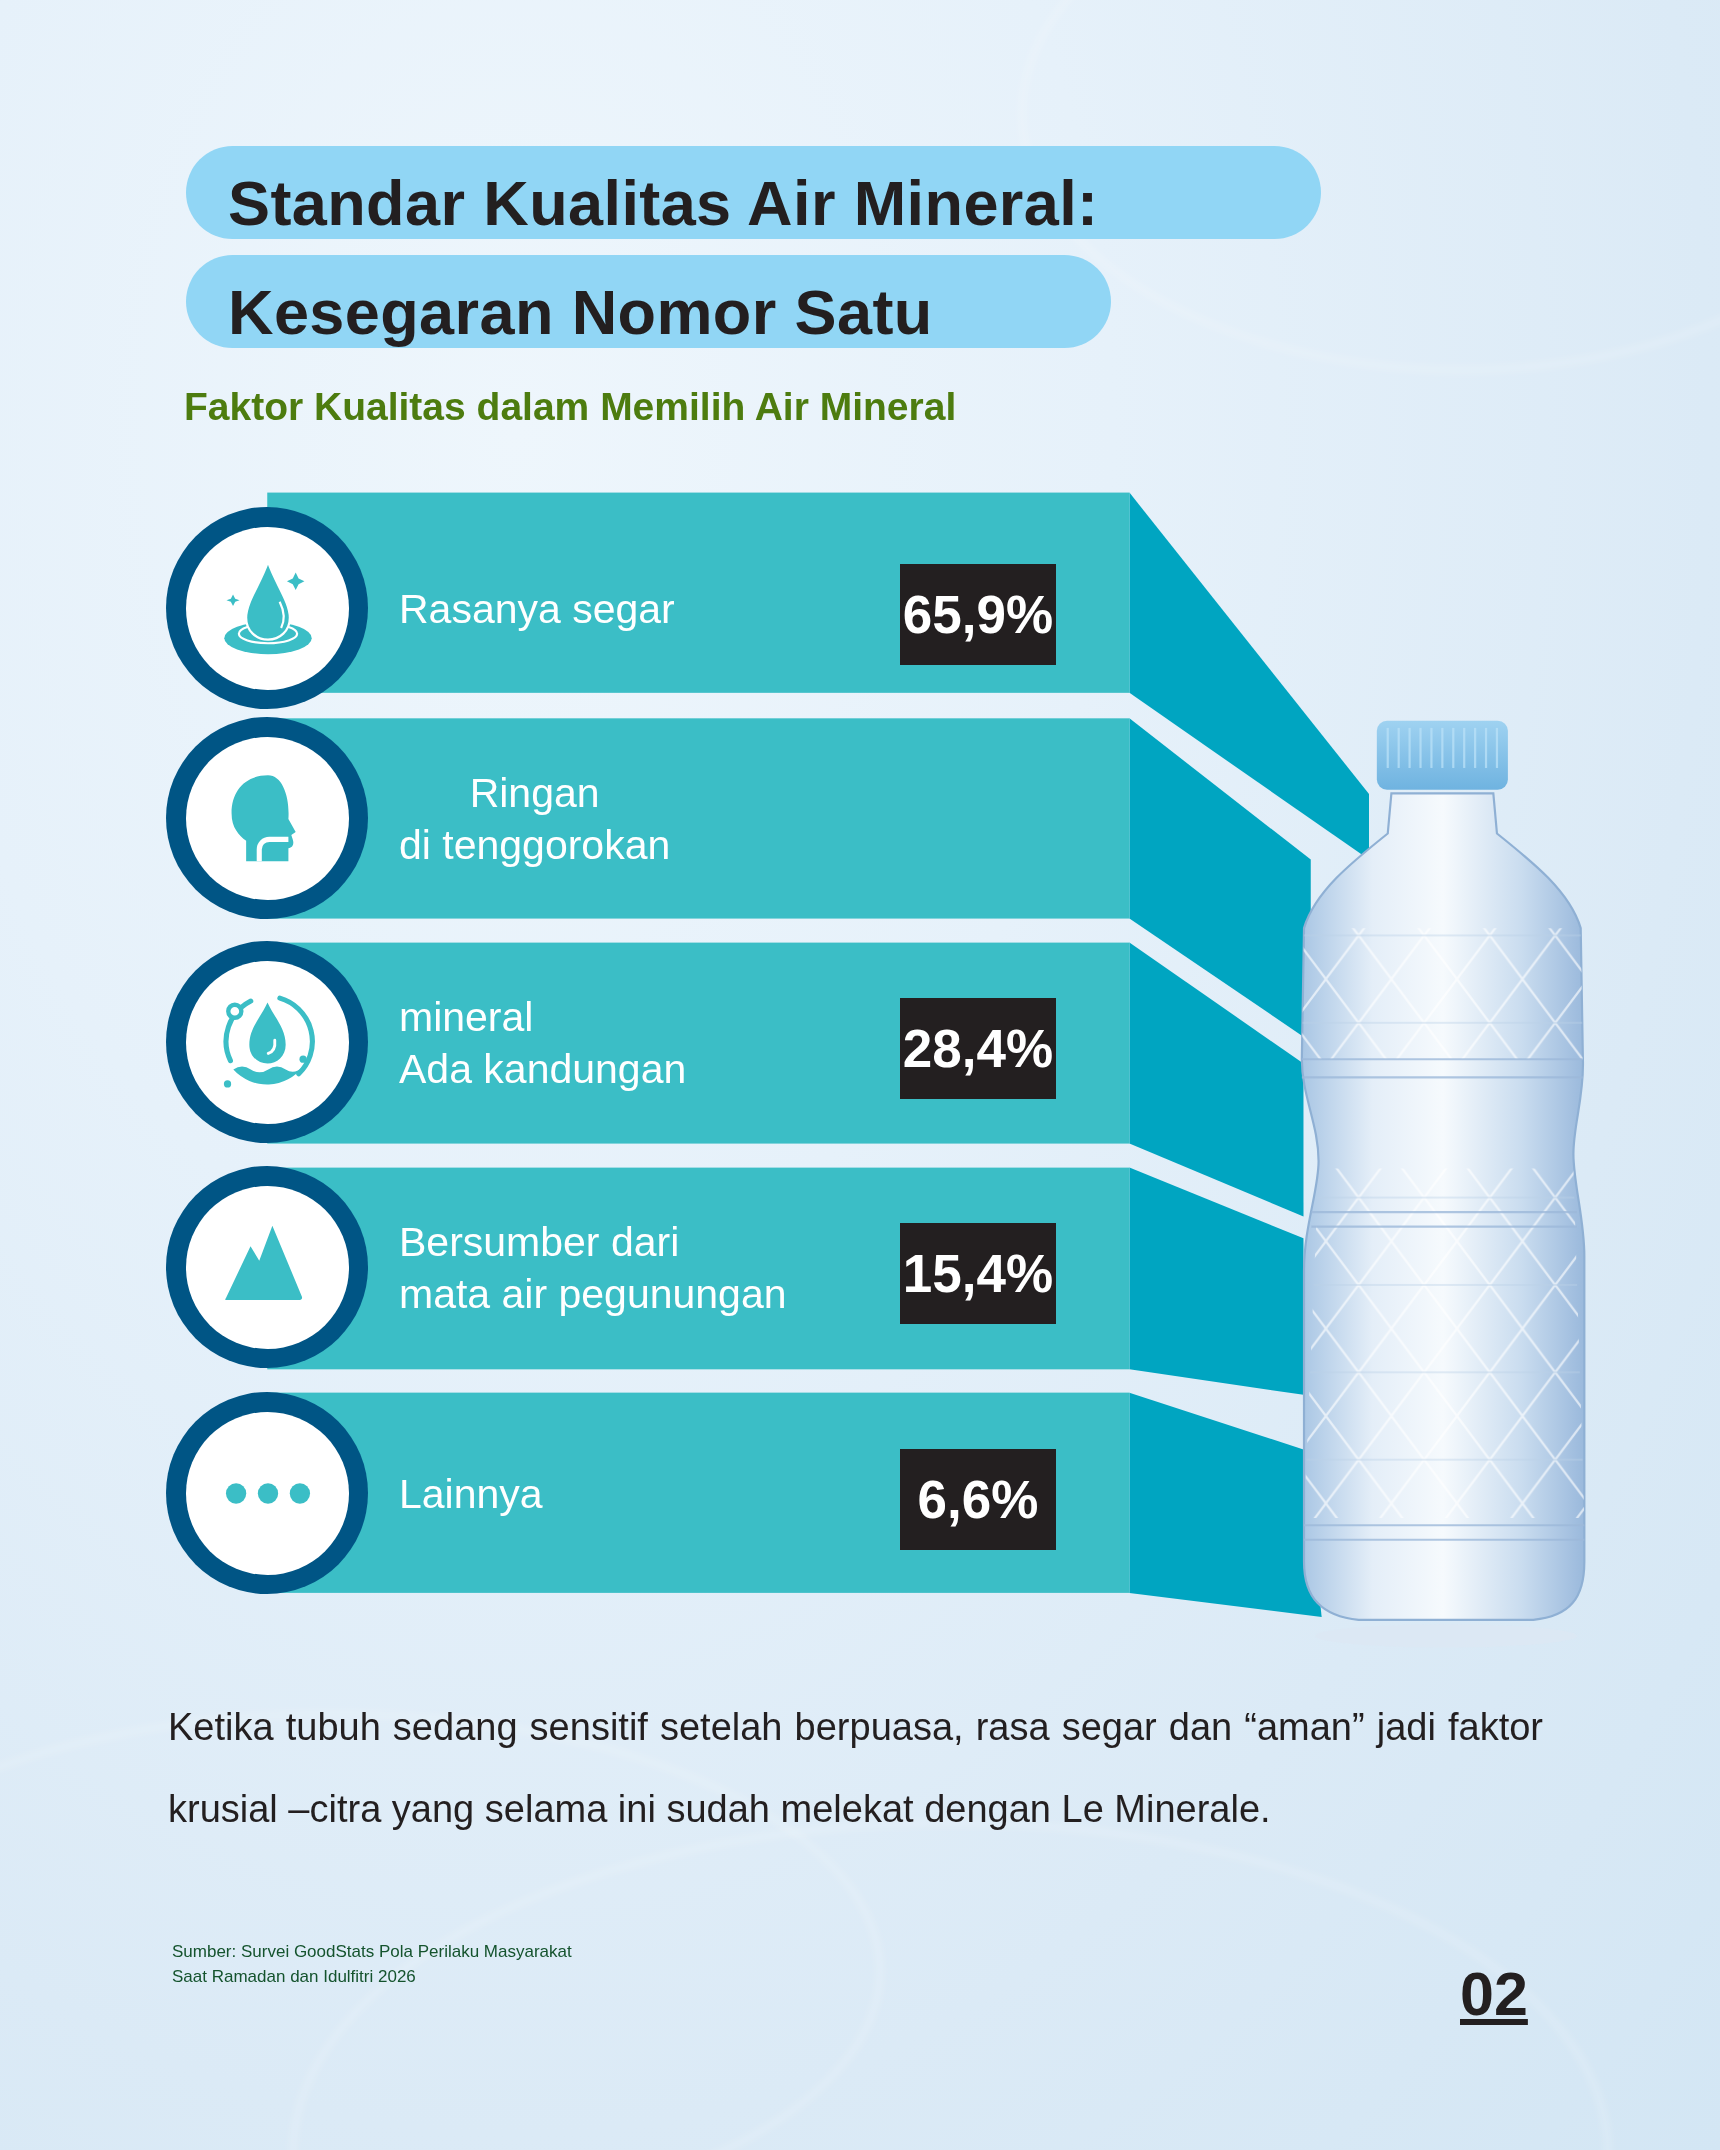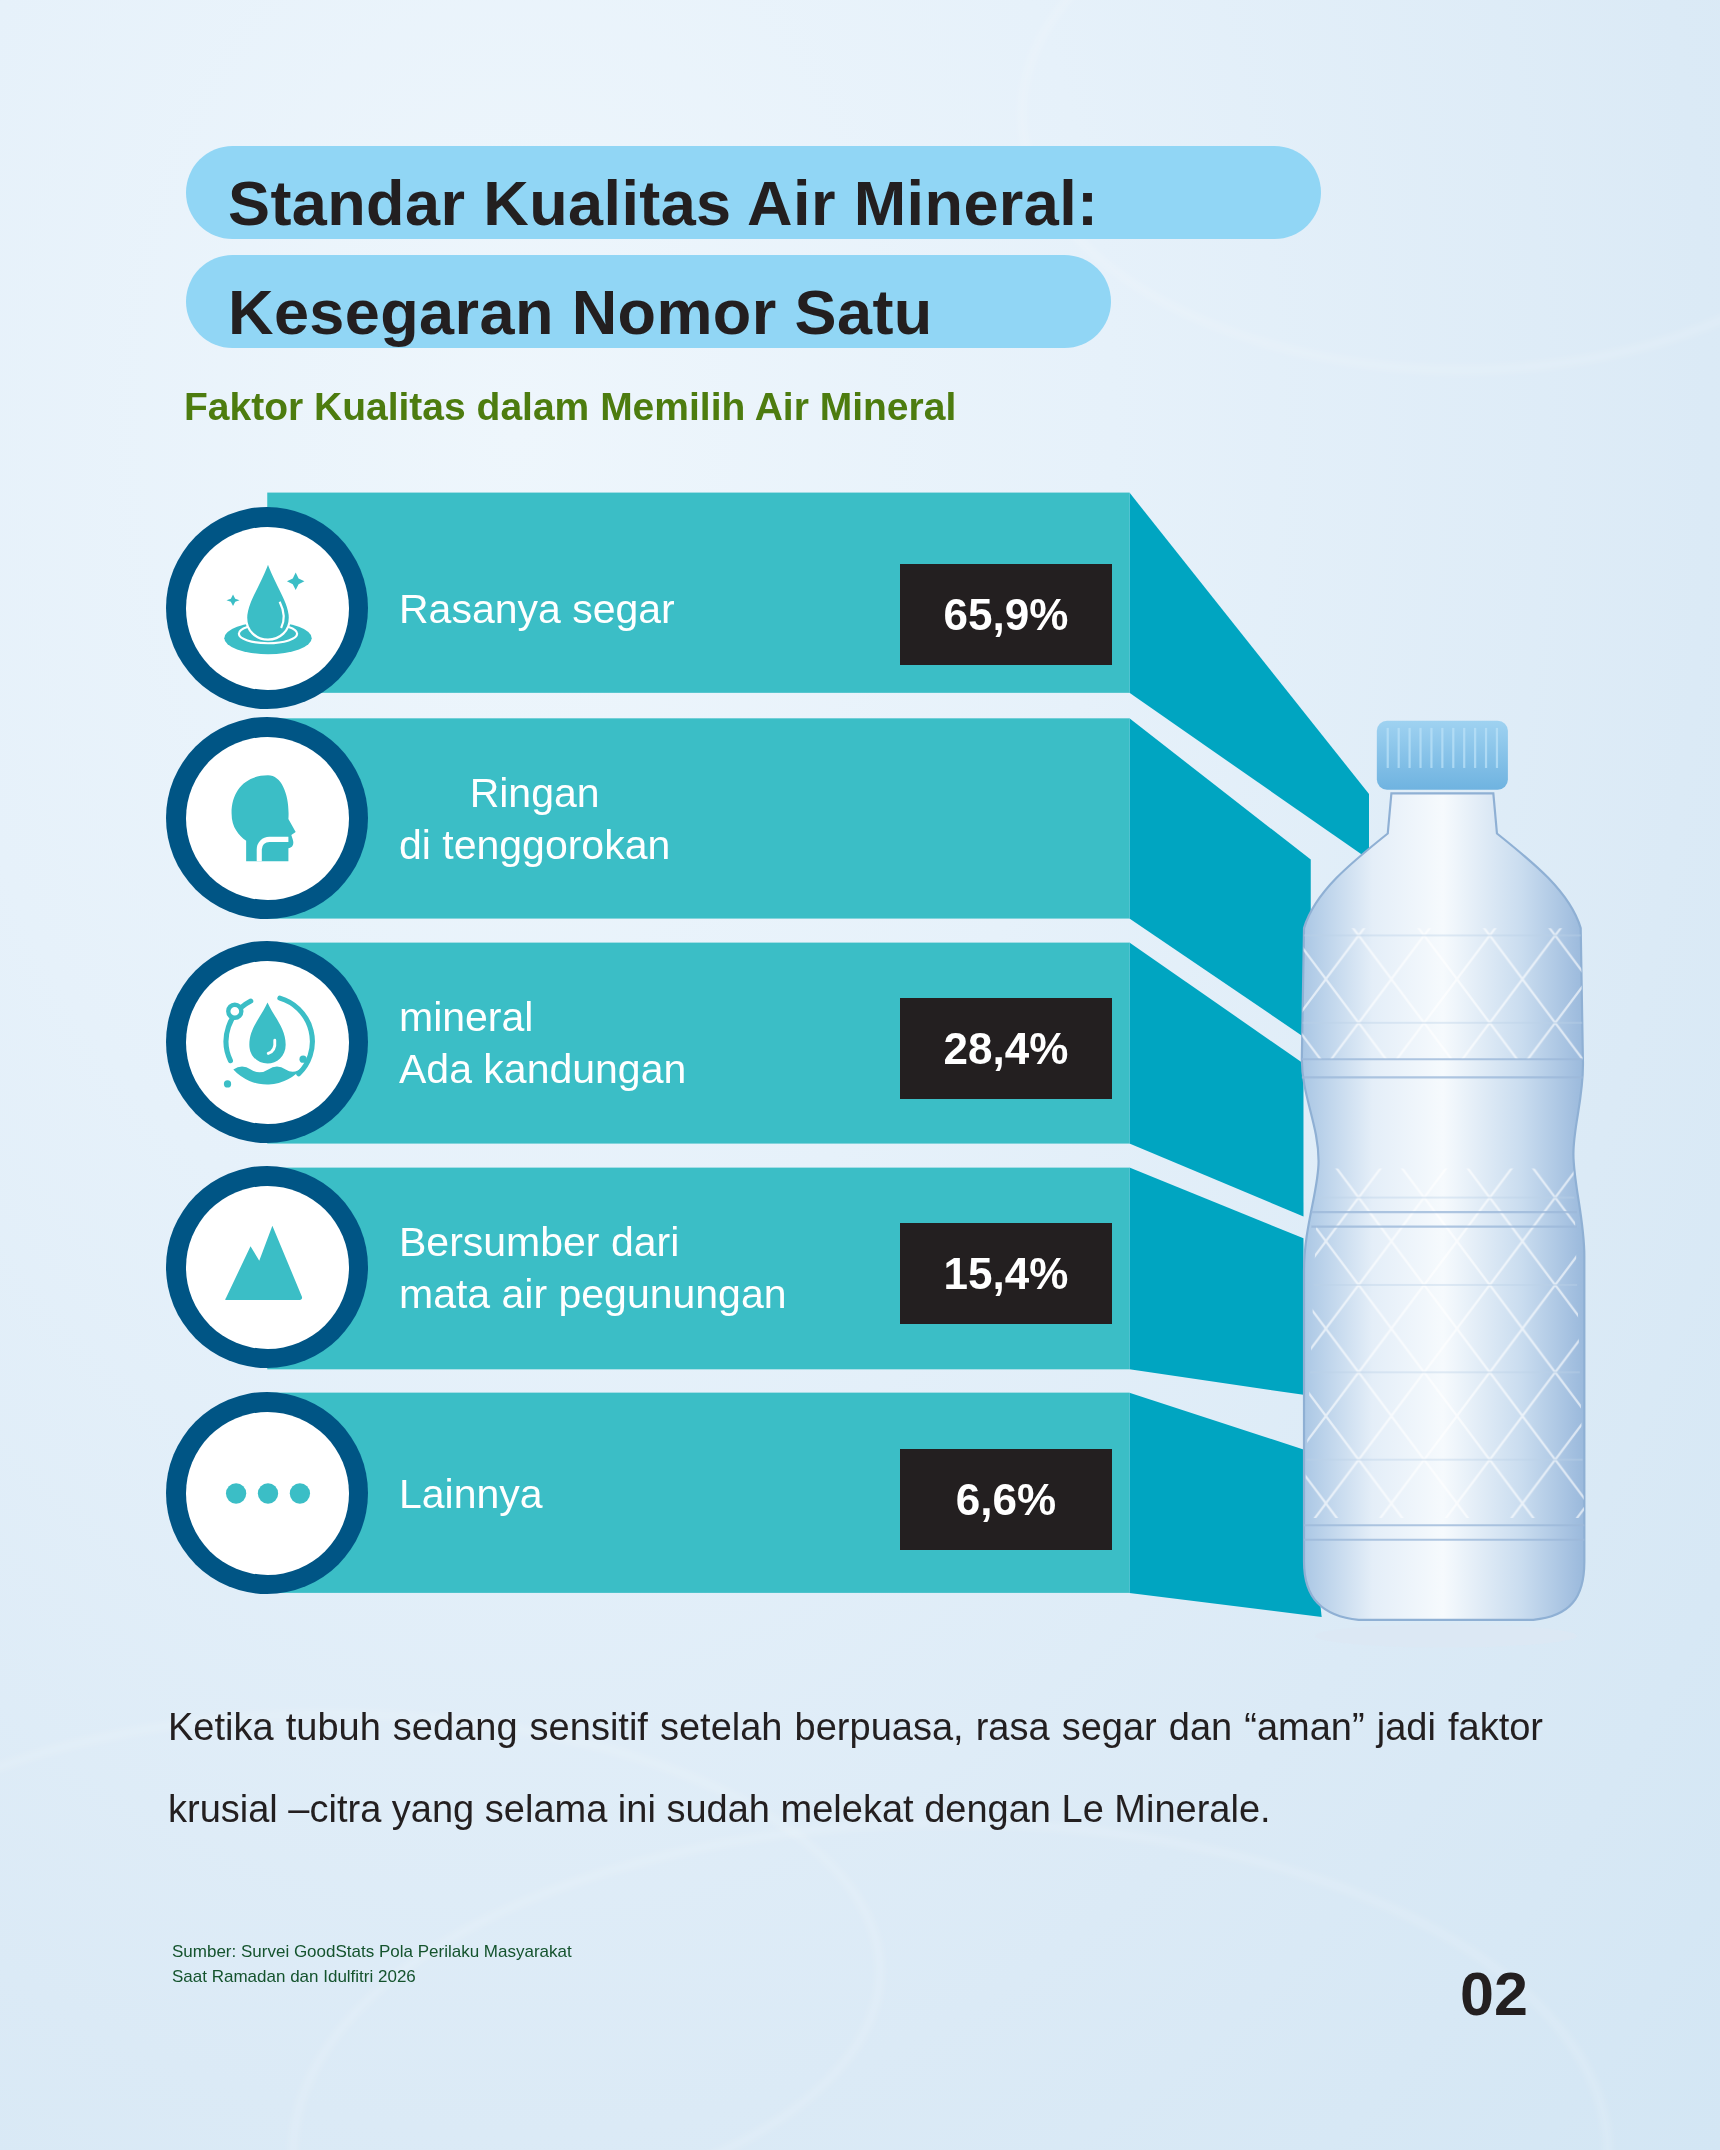--- a/index.html
+++ b/index.html
@@ -16,31 +16,31 @@
     font-weight: 700; font-size: 63px; letter-spacing: 0.4px; color: #231f20; white-space: nowrap;
   }
   .subtitle { position: absolute; left: 184px; top: 385px; font-size: 39px; font-weight: 700; color: #4d7c0f; white-space: nowrap; }
   svg.shapes { position: absolute; left: 0; top: 0; }
   .row { position: absolute; left: 0; width: 1136px; height: 201px; }
   .row-label {
     position: absolute; left: 399px; color: #ffffff; font-size: 41px; line-height: 52px; font-weight: 400;
     display: flex; flex-direction: column; justify-content: center; top: 0; height: 100%;
   }
   .value-box {
-    position: absolute; left: 900px; width: 212px; height: 101px; top: 56px; background: #231f20;
-    color: #fff; font-weight: 700; font-size: 44px; display: flex; align-items: center; justify-content: center;
+    position: absolute; left: 900px; width: 156px; height: 101px; top: 56px; background: #231f20;
+    color: #fff; font-weight: 700; font-size: 53px; display: flex; align-items: center; justify-content: center;
   }
   .circle-outer { position: absolute; left: 166px; top: -0.7px; width: 202px; height: 202px; border-radius: 50%; background: #005585; }
   .circle-inner { position: absolute; left: 186px; top: 19px; width: 163px; height: 163px; border-radius: 50%; background: #ffffff; display:flex; align-items:center; justify-content:center; }
   .body-text {
     position: absolute; left: 168px; top: 1686px; width: 1375px; font-size: 38px; line-height: 82px;
     text-align: justify; text-align-last: left; color: #231f20;
   }
   .source { position: absolute; left: 172px; top: 1939px; font-size: 17px; line-height: 25px; color: #14532d; }
-  .page-num { position: absolute; left: 1460px; top: 1959px; font-size: 61px; font-weight: 700; color: #231f20; }
+  .page-num { position: absolute; left: 1460px; top: 1959px; font-size: 61px; font-weight: 700; color: #231f20; text-decoration: underline; }
   .bottle { position: absolute; left: 1293px; top: 717px; }
 </style>
 </head>
 <body>
 
 <div class="ripple" style="left:-218px;top:1712px;width:1092px;height:510px;"></div>
 <div class="ripple" style="left:291px;top:1821px;width:1311px;height:655px;"></div>
 <div class="ripple" style="left:1020px;top:-146px;width:874px;height:510px;"></div>
 
 <div class="pill" style="top:146px; width:1135px;">

